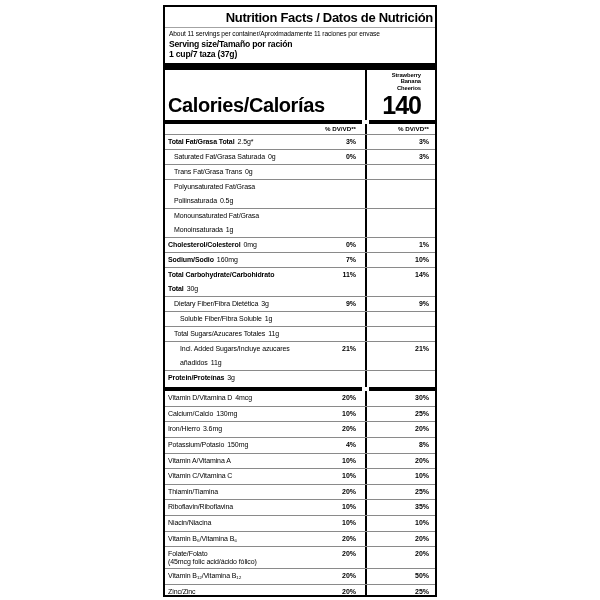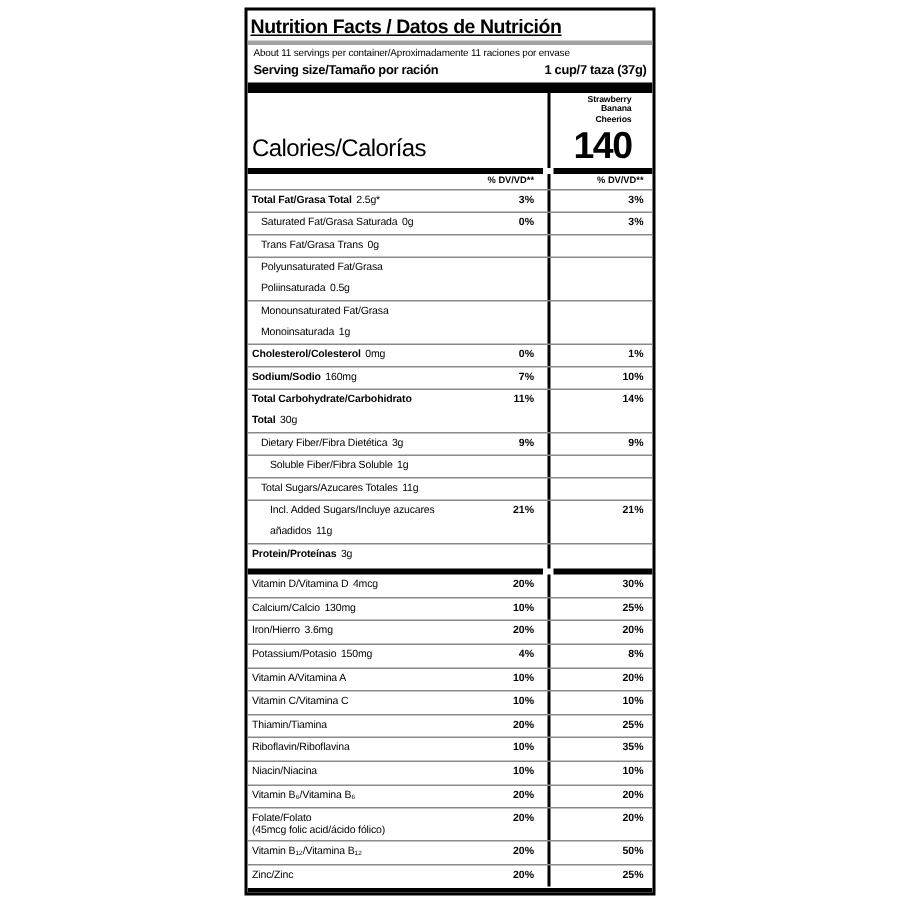--- a/index.html
+++ b/index.html
@@ -1,30 +1,30 @@
 <!DOCTYPE html>
 <html><head>
 <meta charset="utf-8">
 <style>
   html,body{margin:0;padding:0;background:#fff;}
   .canvas{position:relative;width:600px;height:600px;background:#ffffff;
     font-family:"Liberation Sans","DejaVu Sans",sans-serif;color:#000;}
   .label{position:absolute;left:163px;top:5px;width:274px;height:592px;
     box-sizing:border-box;border:2px solid #000;background:#fff;overflow:hidden;}
-  .title{font-size:13px;font-weight:bold;text-align:left;letter-spacing:-0.3px;
-    padding:3px 2px 2px;border-bottom:3px solid #a3a3a3;white-space:nowrap;text-decoration:underline;}
+  .title{font-size:13px;font-weight:bold;text-align:right;letter-spacing:-0.3px;
+    padding:3px 2px 2px;border-bottom:1px solid #a3a3a3;white-space:nowrap;}
   .servings{font-size:6.6px;letter-spacing:-0.1px;padding:2px 4px 0 4px;}
   .ssrow{display:flex;justify-content:space-between;font-size:8.6px;font-weight:bold;
-    letter-spacing:-0.2px;padding:2px 4px 3px 4px;}
+    letter-spacing:-0.2px;padding:2px 4px 3px 4px;flex-direction:column;}
   .bar8{height:7px;background:#000;margin:1px 0 0 0;}
   .bar5{height:5px;background:#000;margin-top:1px;}
   .tablearea{position:relative;}
   .vdivider{position:absolute;left:200px;top:0;bottom:0;width:1.5px;background:#000;z-index:0;}
   .calblock{display:flex;padding:2px 3px 0 3px;position:relative;z-index:1;}
-  .cal-left{flex:1;align-self:flex-end;font-size:16px;font-weight:normal;letter-spacing:-0.4px;padding-bottom:1px;}
+  .cal-left{flex:1;align-self:flex-end;font-size:20px;font-weight:bold;letter-spacing:-0.4px;padding-bottom:1px;}
   .cal-c1{width:52px;padding-right:11px;text-align:right;}
   .cal-c2{width:62px;padding-right:3px;text-align:right;}
   .col-head{font-size:5.8px;font-weight:bold;line-height:6.4px;letter-spacing:-0.1px;white-space:pre-line;margin-bottom:2px;}
   .cal-c1 .col-head{text-align:right;}
   .cal-c2 .col-head{text-align:center;}
   .cal-num{font-size:25px;font-weight:bold;line-height:25px;letter-spacing:-1px;text-align:right;}
   .gapbar{display:flex;height:4px;position:relative;z-index:2;margin-top:2px;}
   .gapbar .seg1{width:197px;background:#000;}
   .gapbar .gap{width:7px;background:#fff;}
   .gapbar .seg2{flex:1;background:#000;}

